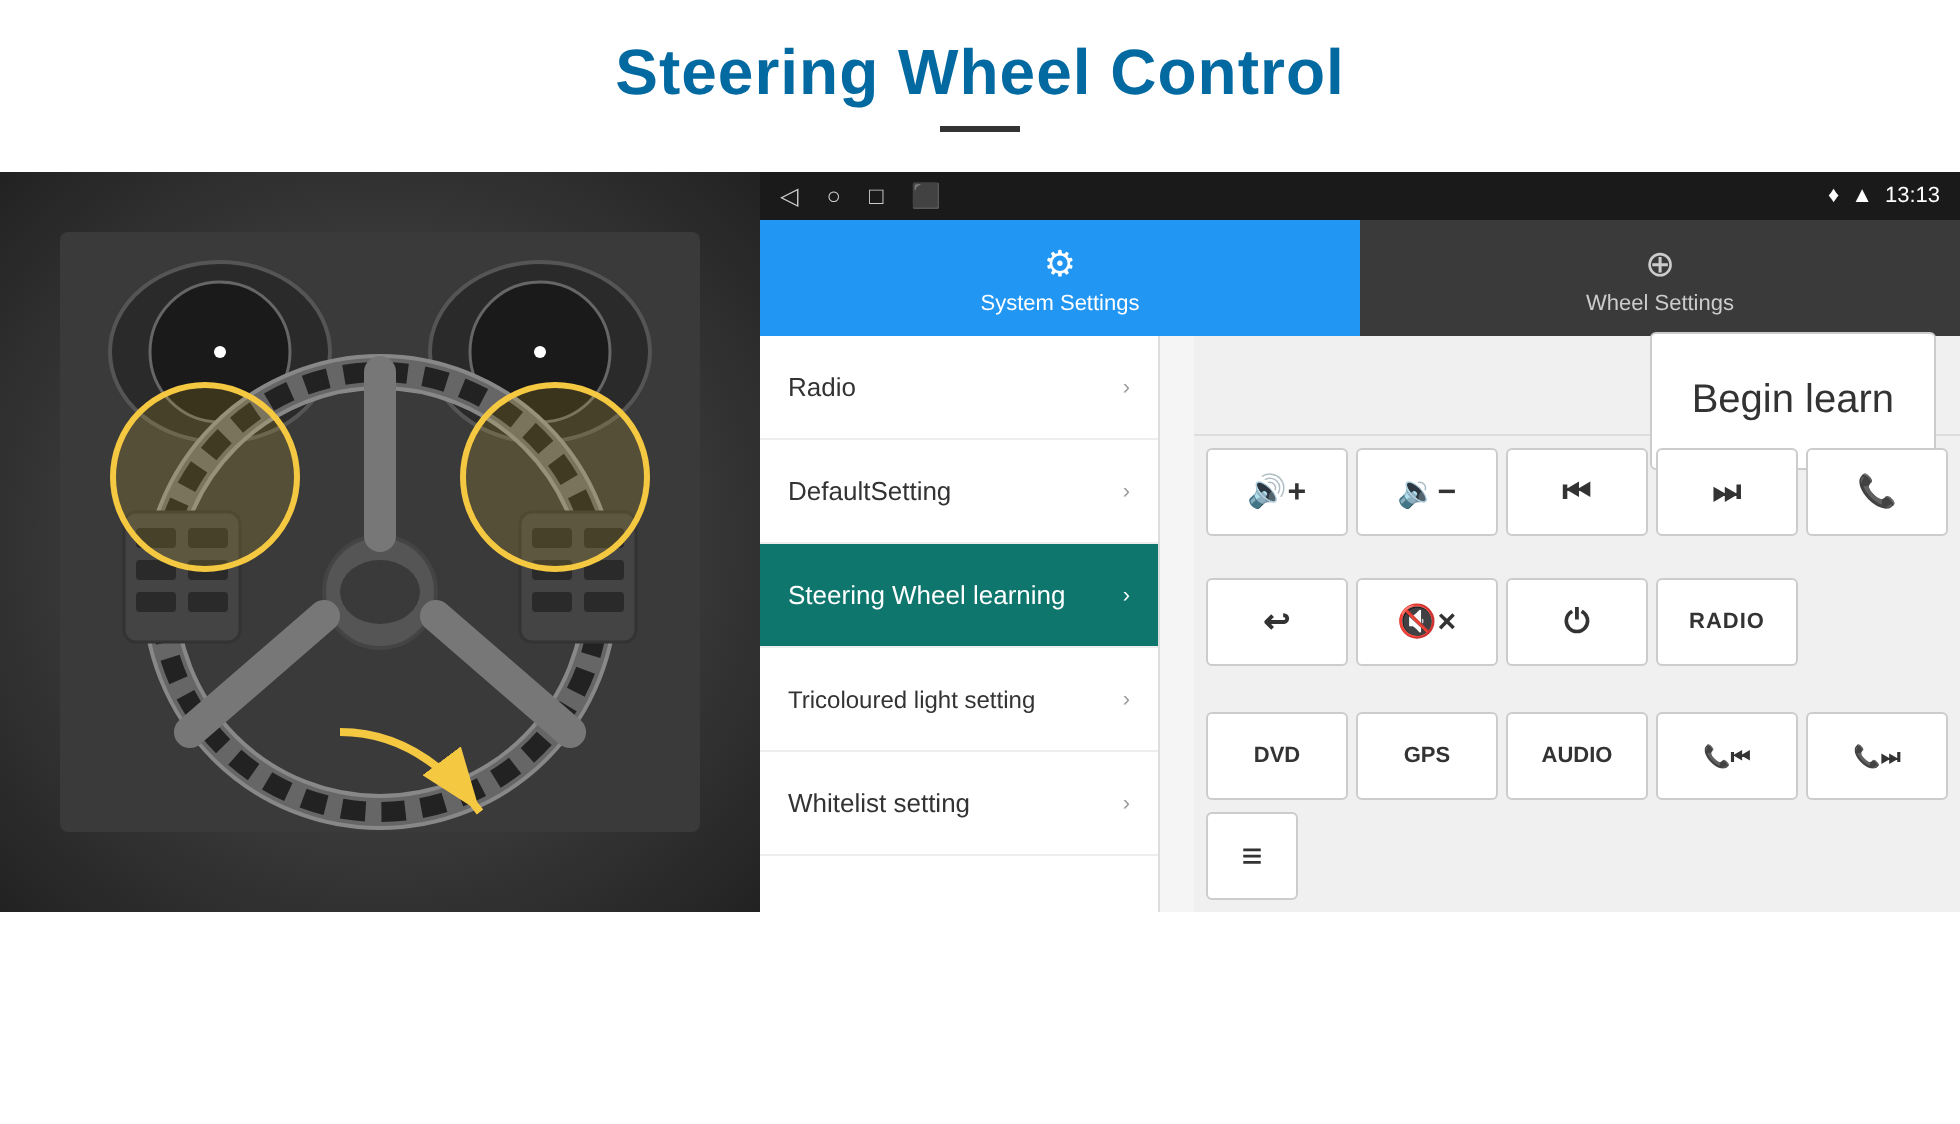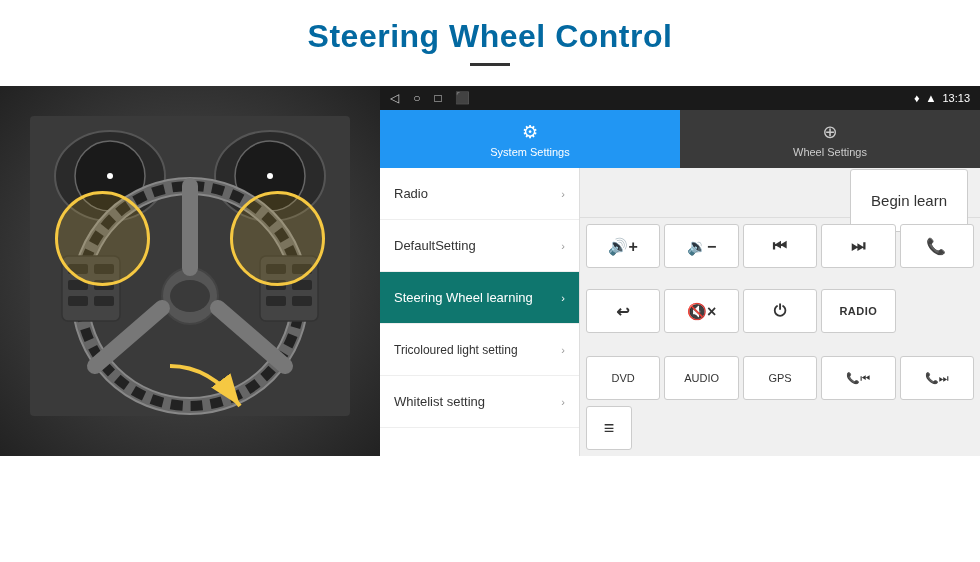--- a/index.html
+++ b/index.html
@@ -141,20 +141,21 @@
       gap: 3px;
       cursor: pointer;
     }
     .tab-icon {
       font-size: 18px;
     }
     
     .content-area {
       display: flex;
       flex: 1;
+      gap: 17px;
     }
     
     .left-menu {
       width: 200px;
       background: #fff;
       border-right: 1px solid #ddd;
       display: flex;
       flex-direction: column;
     }
     .menu-item {
@@ -196,21 +197,21 @@
       padding: 10px 12px;
       height: 50px;
       background: #f0f0f0;
       border-bottom: 1px solid #ddd;
     }
     .begin-learn-btn {
       background: #fff;
       border: 1px solid #ccc;
       border-radius: 3px;
       padding: 22px 20px;
-      font-size: 15px;
+      font-size: 20px;
       color: #333;
       cursor: pointer;
       margin-top: 16px;
     }
     
     .button-grid {
       display: grid;
       grid-template-columns: repeat(5, 1fr);
       gap: 4px;
       padding: 6px;
@@ -242,21 +243,21 @@
     }
     .bottom-btn {
       flex: 1;
       background: #fff;
       border: 1px solid #ccc;
       border-radius: 3px;
       display: flex;
       align-items: center;
       justify-content: center;
       font-size: 11px;
-      font-weight: normal;
+      font-weight: bold;
       color: #333;
       height: 44px;
       cursor: pointer;
     }
 
     
     .sw-svg {
       width: 320px;
       height: 300px;
       position: absolute;
@@ -422,24 +423,24 @@
             <div class="ctrl-btn text-btn">
               <span>RADIO</span>
             </div>
           </div>
 
           <div class="bottom-row">
             <div class="bottom-btn text-btn">
               <span>DVD</span>
             </div>
             <div class="bottom-btn text-btn">
+              <span>GPS</span>
+            </div>
+            <div class="bottom-btn text-btn">
               <span>AUDIO</span>
-            </div>
-            <div class="bottom-btn text-btn">
-              <span>GPS</span>
             </div>
             <div class="bottom-btn">
               <span>📞⏮</span>
             </div>
             <div class="bottom-btn">
               <span>📞⏭</span>
             </div>
           </div>
 
           <div style="padding: 0 6px 6px;">

